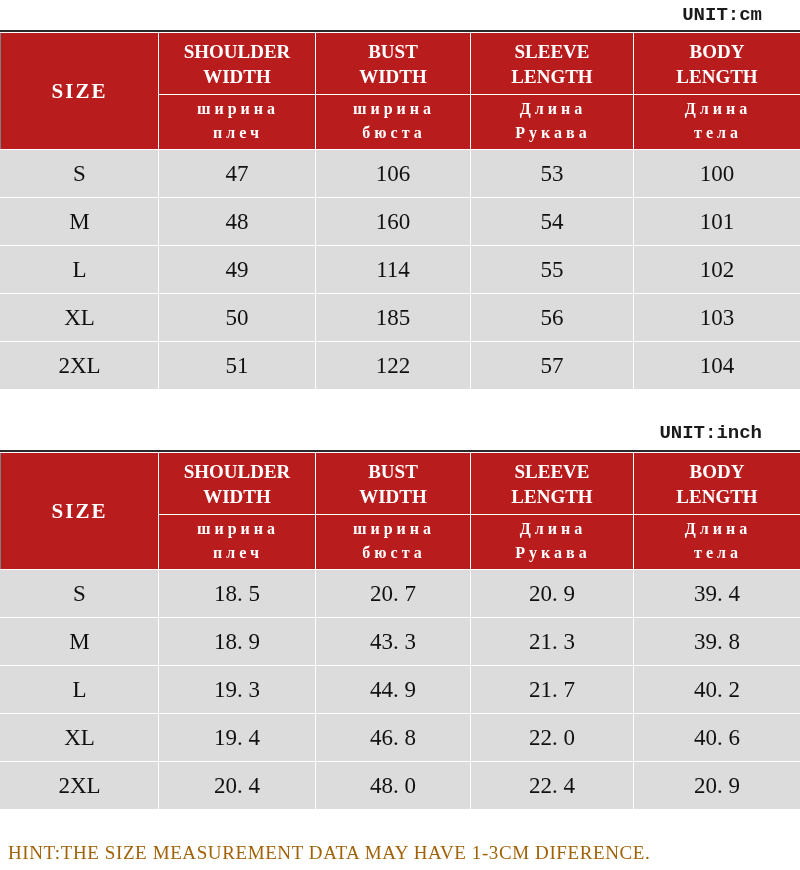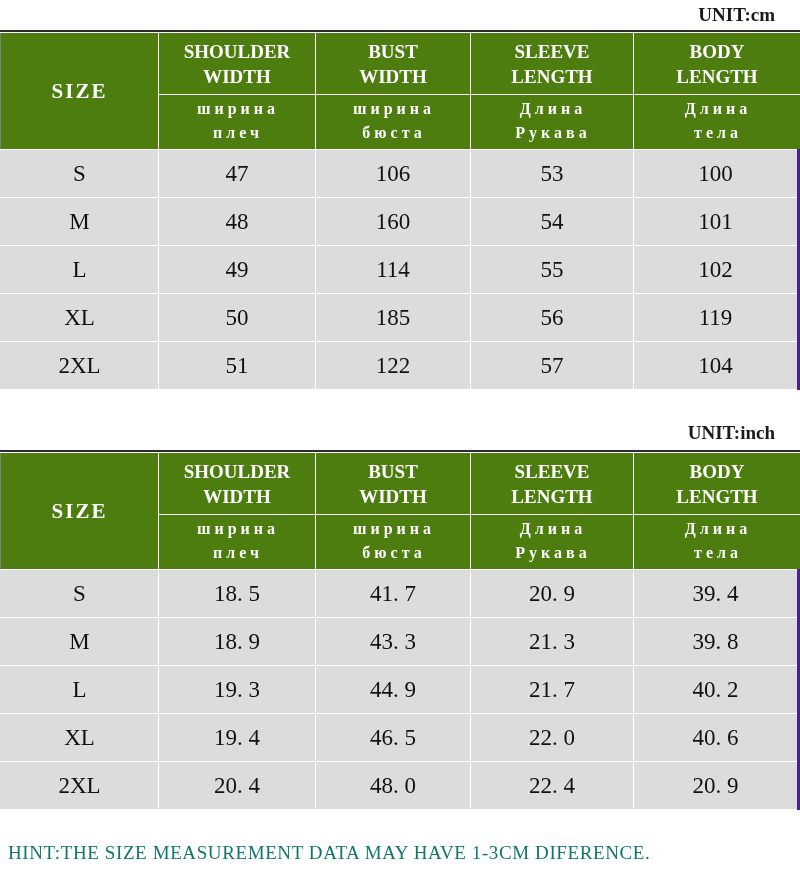--- a/index.html
+++ b/index.html
@@ -10,22 +10,22 @@
   body {
     width: 800px;
     height: 870px;
     position: relative;
     font-family: "Liberation Serif", serif;
     overflow: hidden;
   }
 
   .unit-label {
     position: absolute;
-    right: 25px;
-    font-family: Liberation Serif, serif;
+    right: 38px;
+    font-family: Liberation Mono, monospace;
     font-size: 19px;
     font-weight: bold;
     color: #1a1a1a;
     letter-spacing: 0px;
     white-space: nowrap;
   }
 
   .size-table {
     position: absolute;
     left: 0;
@@ -34,21 +34,21 @@
     table-layout: fixed;
   }
 
   .size-table col.c-size   { width: 158px; }
   .size-table col.c-data1  { width: 157px; }
   .size-table col.c-data2  { width: 155px; }
   .size-table col.c-data3  { width: 163px; }
   .size-table col.c-data4  { width: 167px; }
 
   .hdr-cell {
-    background: #4d7c0f;
+    background: #b91c1c;
     color: #ffffff;
     text-align: center;
     vertical-align: middle;
     border: 1px solid #ffffff;
     padding: 0;
   }
   .hdr-size {
     font-family: "Liberation Serif", serif;
     font-size: 21px;
     letter-spacing: 2px;
@@ -77,37 +77,37 @@
     color: #111111;
     text-align: center;
     vertical-align: middle;
     font-family: "Liberation Serif", serif;
     font-size: 23px;
     height: 47px;
     border: 1px solid #ffffff;
     padding: 0;
   }
   .data-cell.first-col { border-left: 1px solid #dcdcdc; }
-  .data-cell.last-col  { border-right: 7px solid #4c1d95; }
+  .data-cell.last-col  { border-right: 1px solid #4c1d95; }
   .hdr-cell.last-col   { border-right: 1px solid #f9a8d4; }
 
   .table-wrap {
     position: absolute;
     left: 0;
     width: 800px;
     border-top: 2px solid #2b2b2b;
     border-bottom: 2px solid #2b2b2b;
   }
 
   .hint {
     position: absolute;
     left: 8px;
     font-family: "Liberation Serif", serif;
     font-size: 19px;
-    color: #0f766e;
+    color: #a16207;
     letter-spacing: 0.6px;
     white-space: nowrap;
   }
 </style>
 </head>
 <body>
 
 <div class="unit-label" style="top: 4px;">UNIT:cm</div>
 
 <div class="table-wrap" style="top: 30px;">
@@ -178,21 +178,21 @@
         <td class="data-cell">49</td>
         <td class="data-cell">114</td>
         <td class="data-cell">55</td>
         <td class="data-cell last-col">102</td>
       </tr>
       <tr>
         <td class="data-cell first-col">XL</td>
         <td class="data-cell">50</td>
         <td class="data-cell">185</td>
         <td class="data-cell">56</td>
-        <td class="data-cell last-col">119</td>
+        <td class="data-cell last-col">103</td>
       </tr>
       <tr>
         <td class="data-cell first-col">2XL</td>
         <td class="data-cell">51</td>
         <td class="data-cell">122</td>
         <td class="data-cell">57</td>
         <td class="data-cell last-col">104</td>
       </tr>
     </tbody>
   </table>
@@ -245,42 +245,42 @@
         <th class="hdr-cell hdr-ru last-col">
           <span class="ln">Длина</span>
           <span class="ln">тела</span>
         </th>
       </tr>
     </thead>
     <tbody>
       <tr>
         <td class="data-cell first-col">S</td>
         <td class="data-cell">18. 5</td>
-        <td class="data-cell">41. 7</td>
+        <td class="data-cell">20. 7</td>
         <td class="data-cell">20. 9</td>
         <td class="data-cell last-col">39. 4</td>
       </tr>
       <tr>
         <td class="data-cell first-col">M</td>
         <td class="data-cell">18. 9</td>
         <td class="data-cell">43. 3</td>
         <td class="data-cell">21. 3</td>
         <td class="data-cell last-col">39. 8</td>
       </tr>
       <tr>
         <td class="data-cell first-col">L</td>
         <td class="data-cell">19. 3</td>
         <td class="data-cell">44. 9</td>
         <td class="data-cell">21. 7</td>
         <td class="data-cell last-col">40. 2</td>
       </tr>
       <tr>
         <td class="data-cell first-col">XL</td>
         <td class="data-cell">19. 4</td>
-        <td class="data-cell">46. 5</td>
+        <td class="data-cell">46. 8</td>
         <td class="data-cell">22. 0</td>
         <td class="data-cell last-col">40. 6</td>
       </tr>
       <tr>
         <td class="data-cell first-col">2XL</td>
         <td class="data-cell">20. 4</td>
         <td class="data-cell">48. 0</td>
         <td class="data-cell">22. 4</td>
         <td class="data-cell last-col">20. 9</td>
       </tr>

